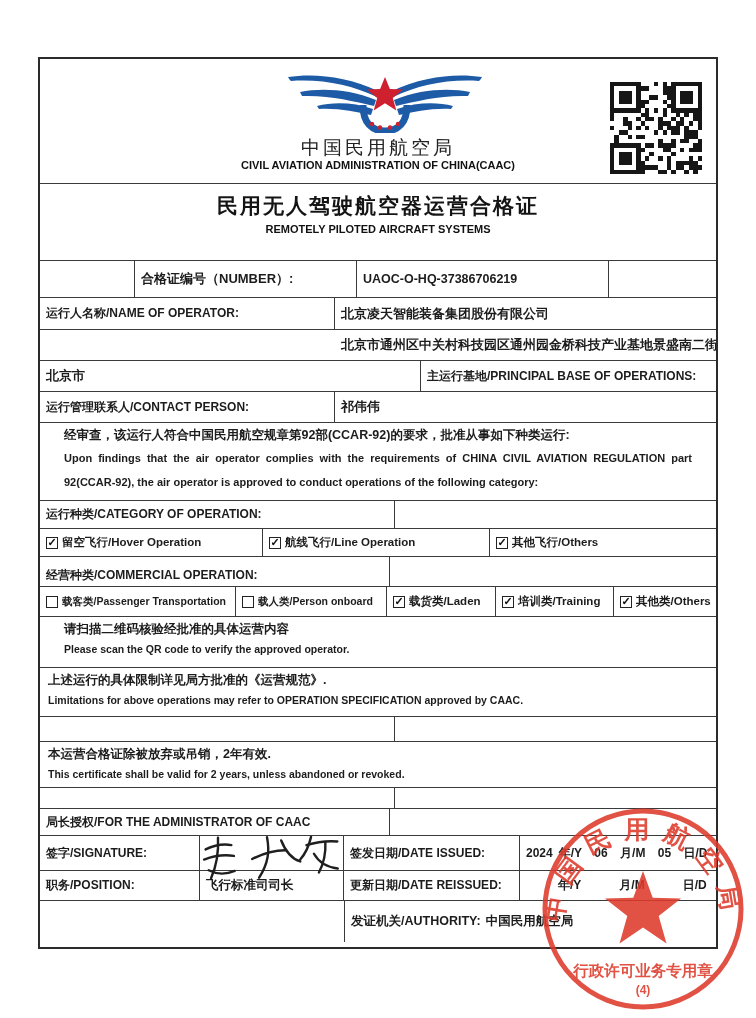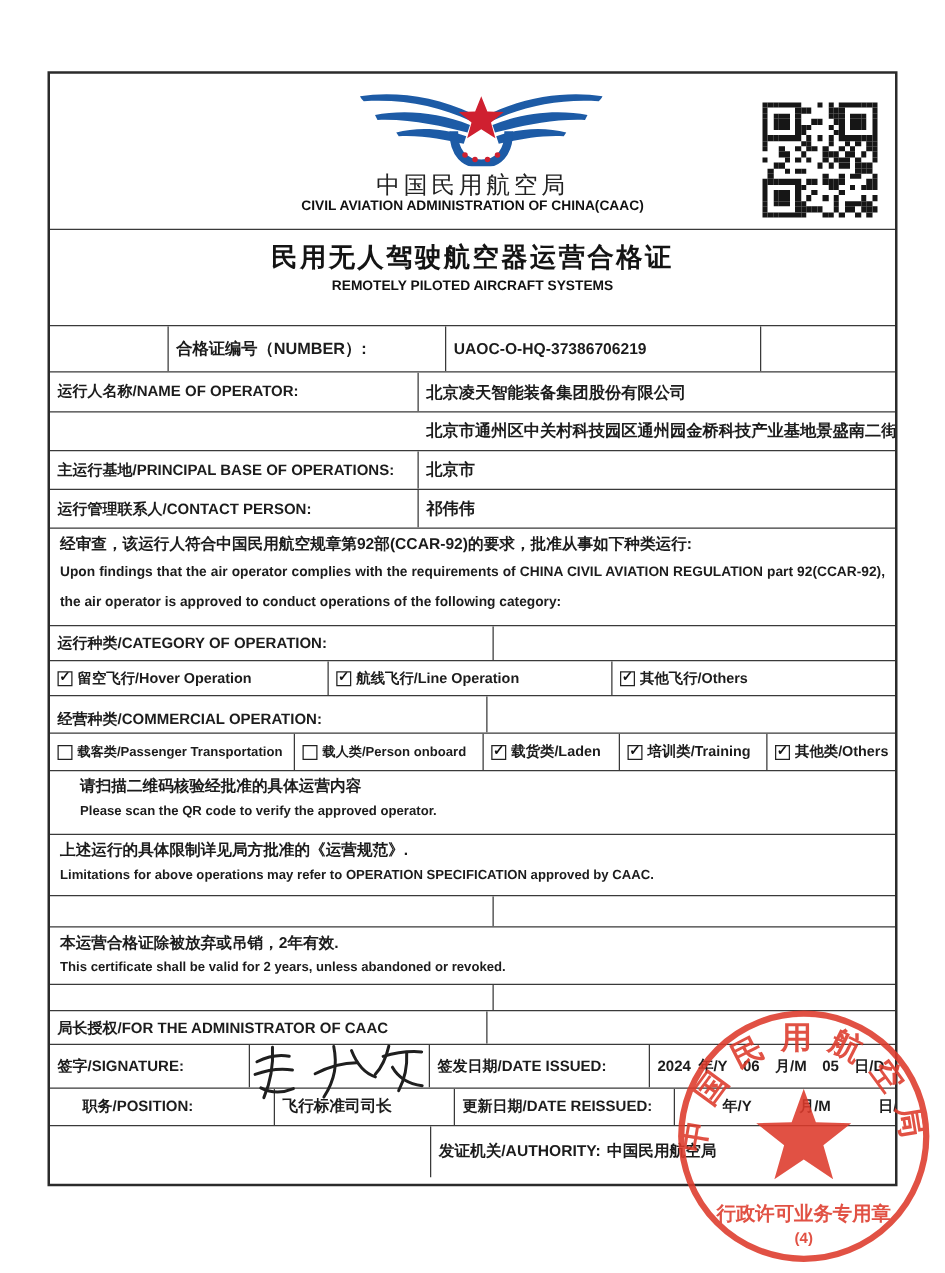--- a/index.html
+++ b/index.html
@@ -29,21 +29,21 @@
 
   
   .row-title { height:77px; display:block; text-align:center; padding-top:8px; }
   .title-cn { font-size:21px; font-weight:700; letter-spacing:2px; color:#141414; }
   .title-en { font-size:11px; font-weight:700; margin-top:3px; color:#111; }
 
   .row-number { height:37px; }
   .row-info   { height:31px; }
   .row-info.first { height:32px; }
 
-  .row-approval { height:78px; display:block; padding:4px 8px; }
+  .row-approval { height:78px; display:block; padding:4px 24px; }
   .approval-cn { font-size:12.5px; font-weight:700; }
   .approval-en { font-size:11px; font-weight:700; text-align:justify; line-height:24px; margin-top:2px; }
 
   .row-cat { height:28px; }
   .row-opts { height:28px; }
   .row-com { height:30px; }
   .row-opts2 { height:30px; }
   .opt { gap:4px; }
   .cb { flex:0 0 auto; width:12px; height:12px; border:1.5px solid #222; display:inline-flex;
         align-items:center; justify-content:center; font-size:11px; line-height:1;
@@ -56,21 +56,21 @@
   .row-qrnote { height:51px;padding-left:24px; }
   .row-limit  { height:49px; }
   .row-empty1 { height:25px; }
   .row-validity { height:46px; }
   .row-empty2 { height:21px; }
   .note-cn { font-size:12.5px; font-weight:700; }
   .note-en { font-size:10.5px; font-weight:700; margin-top:5px; }
 
   .row-admin { height:27px; }
   .row-sign { height:35px; }
-  .row-pos  { height:30px;padding-left:20px; }
+  .row-pos  { height:30px; }
   .row-auth { height:41px; }
 
   .dates { display:flex; align-items:center; gap:6px; font-weight:700; font-size:12px; white-space:nowrap; }
   .dates .dv { min-width:26px; text-align:center; }
 
   .sig-script { position:absolute; left:196px; top:830px; z-index:3; pointer-events:none; }
 
   .seal { position:absolute; left:538px; top:804px; width:210px; height:210px; z-index:5;
           opacity:.88; pointer-events:none; }
 
@@ -574,25 +574,25 @@
     </div>
     <div class="row row-info">
       <div class="cell" style="flex:0 0 295px;margin-top:45px;">
           <span class="lbl">运行人地址/BUSINESS ADDRESS:</span>
         </div>
       <div class="cell" style="flex:1; padding-right:0;">
           <span class="val">北京市通州区中关村科技园区通州园金桥科技产业基地景盛南二街</span>
         </div>
     </div>
     <div class="row row-info">
+      <div class="cell" style="flex:1;">
+          <span class="val">北京市</span>
+        </div>
       <div class="cell" style="flex:0 0 295px;">
           <span class="lbl">主运行基地/PRINCIPAL BASE OF OPERATIONS:</span>
-        </div>
-      <div class="cell" style="flex:1;">
-          <span class="val">北京市</span>
         </div>
     </div>
     <div class="row row-info">
       <div class="cell" style="flex:0 0 295px;">
           <span class="lbl">运行管理联系人/CONTACT PERSON:</span>
         </div>
       <div class="cell" style="flex:1;">
           <span class="val">祁伟伟</span>
         </div>
     </div>

